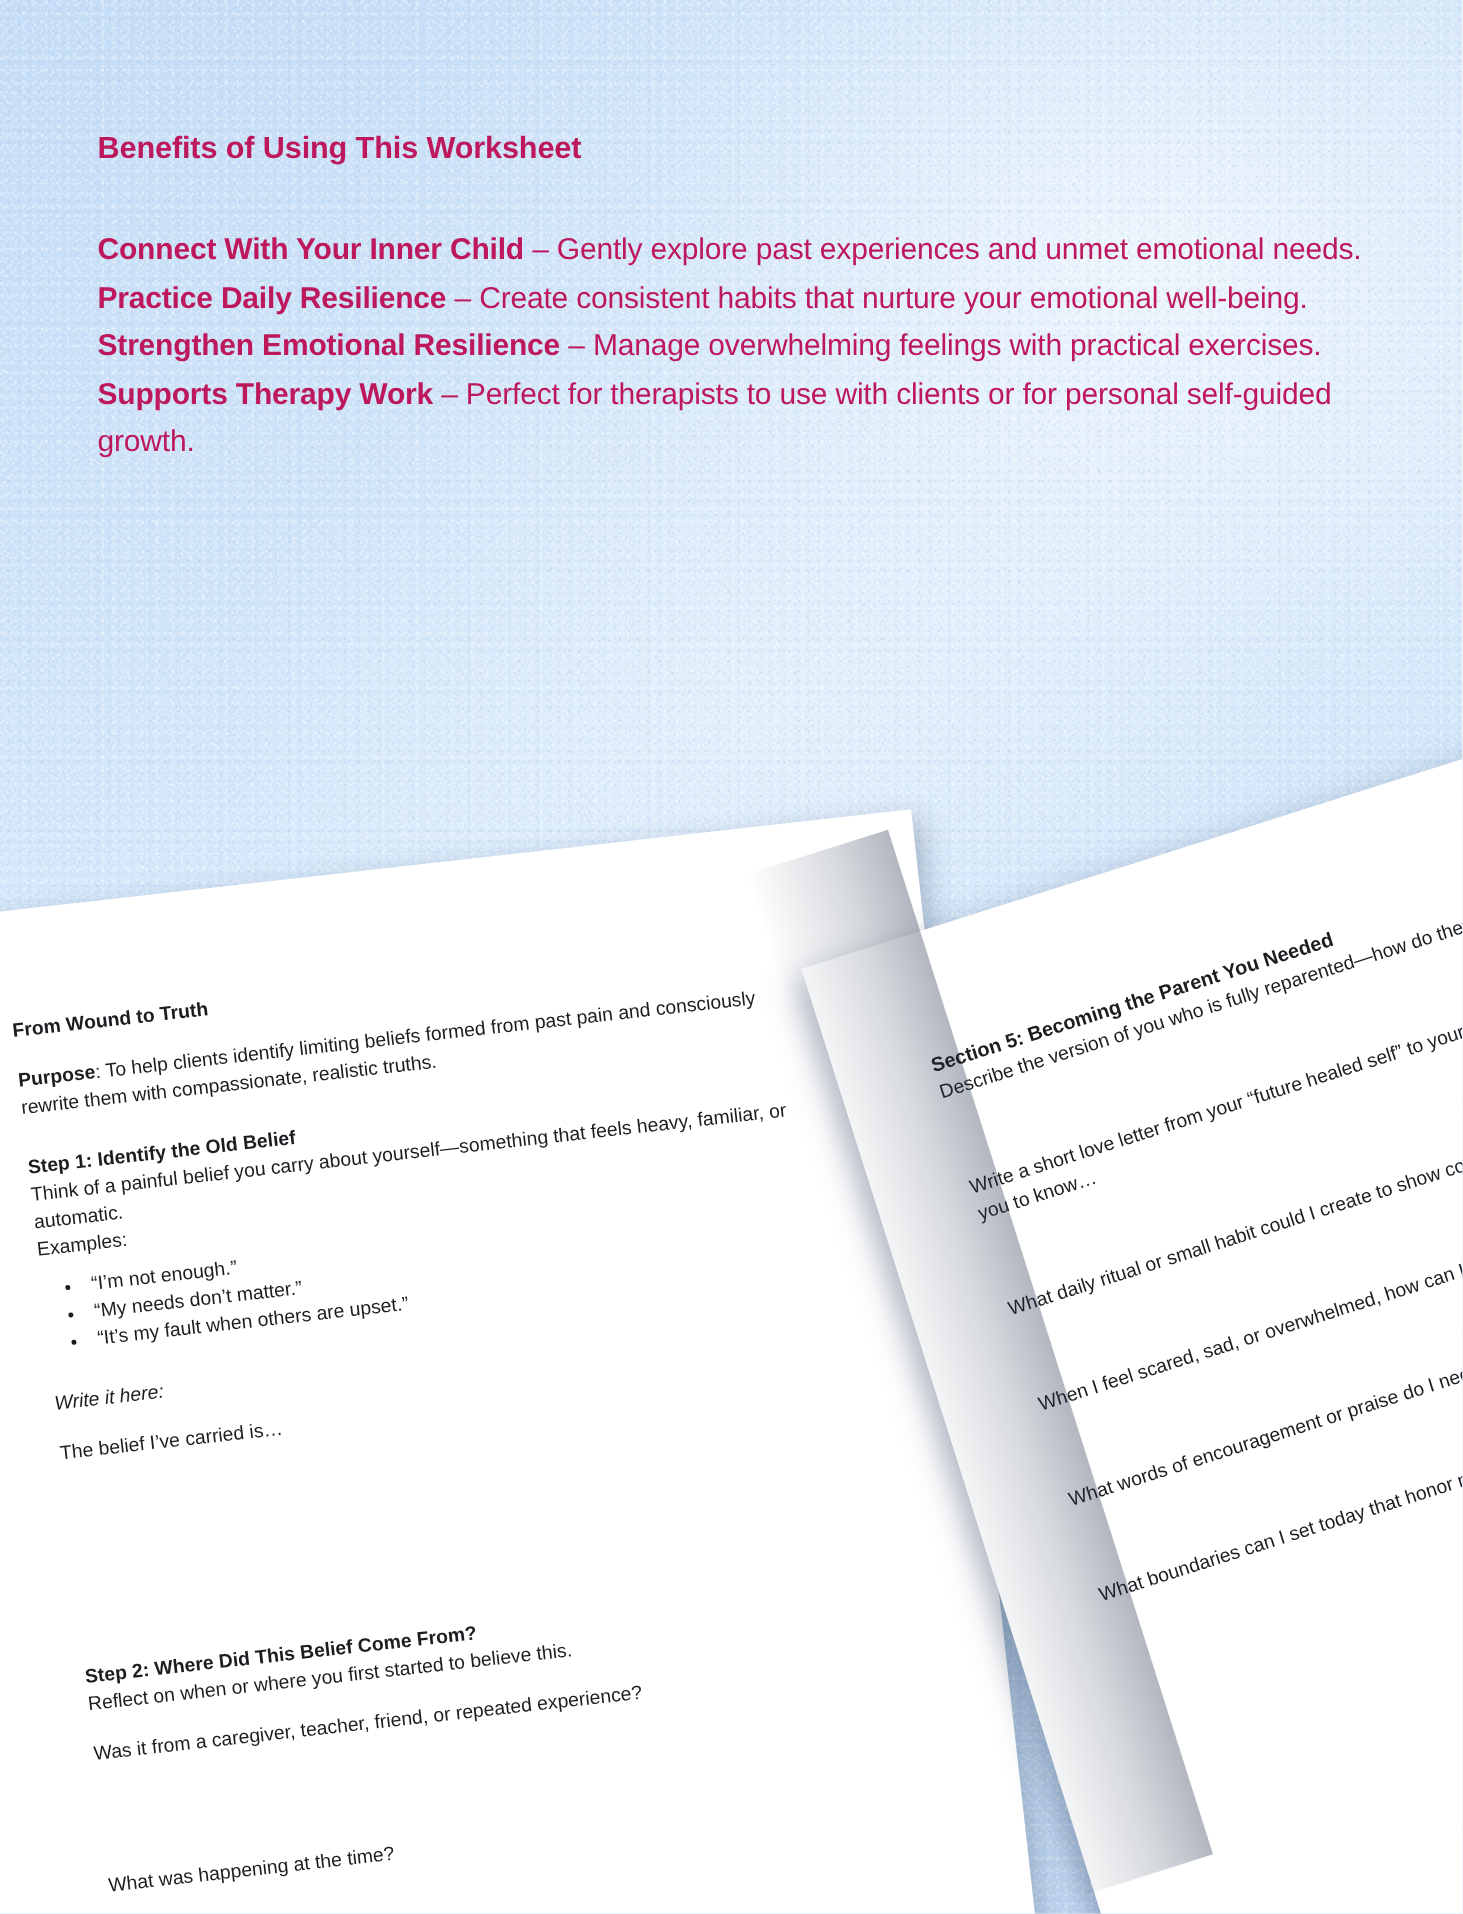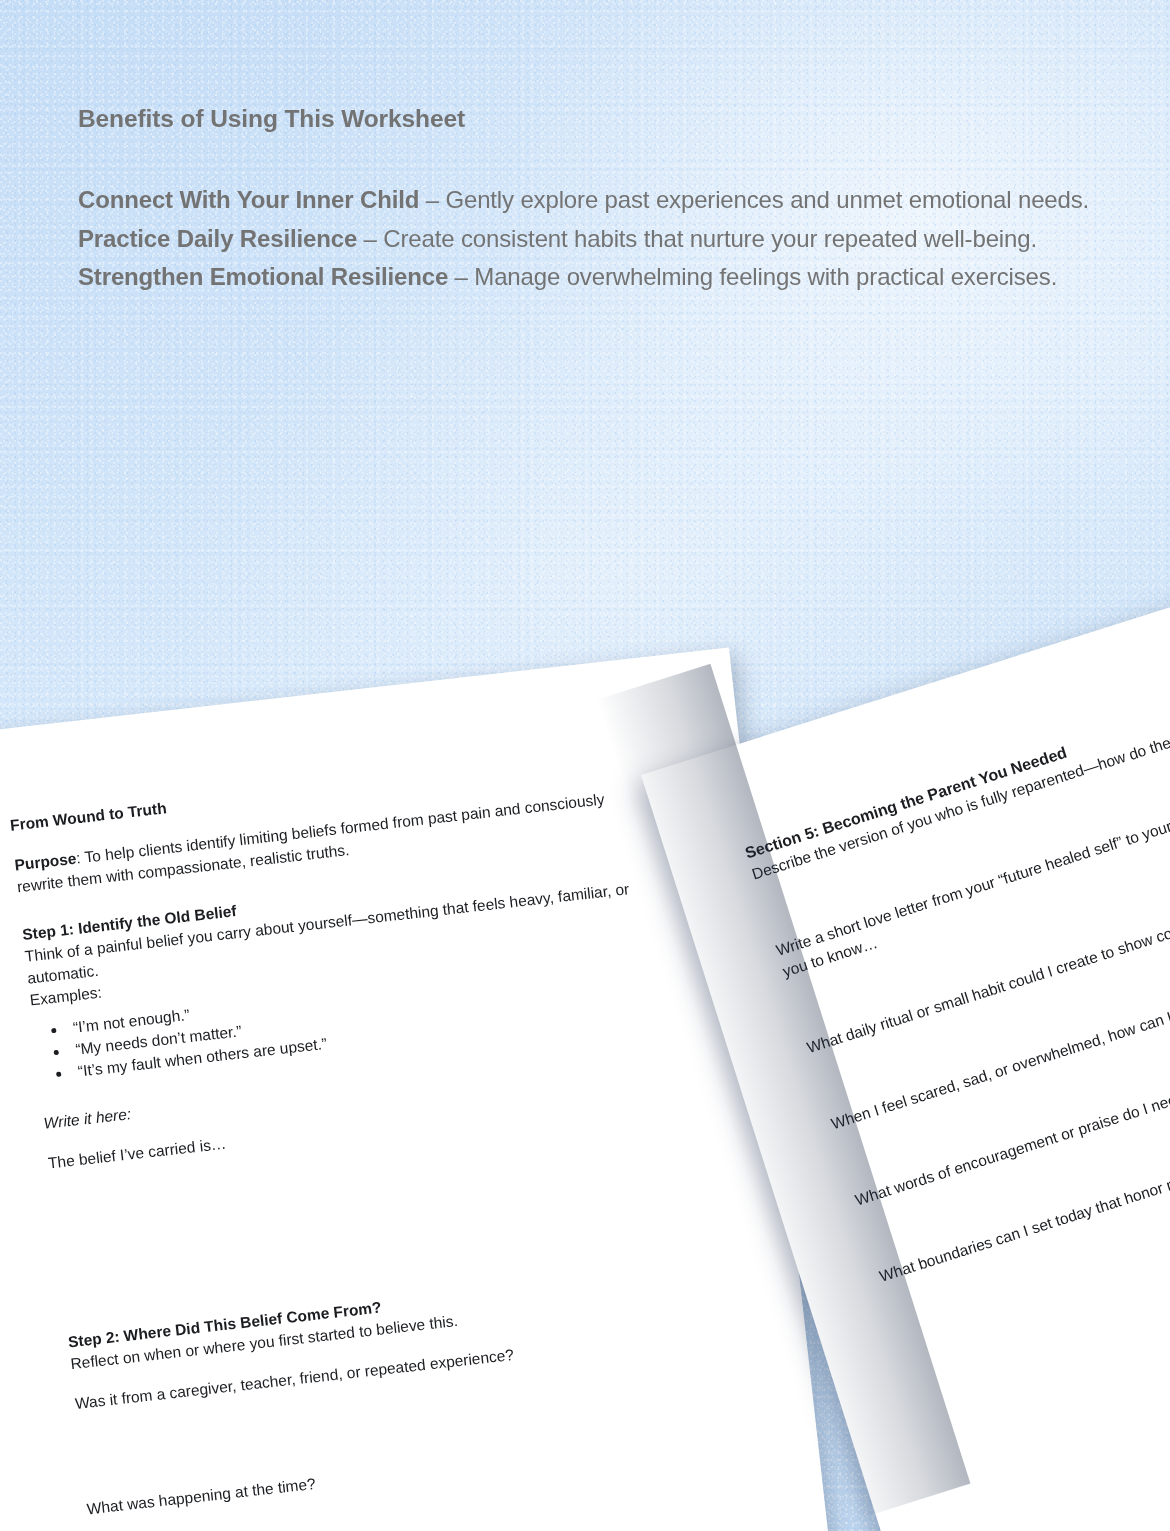--- a/index.html
+++ b/index.html
@@ -51,21 +51,21 @@
     background-size: 9px 9px, 11px 11px, 13px 13px, 7px 7px, 10px 10px,
                      12px 12px, 8px 8px, 14px 14px, 9px 9px, 11px 11px;
   }
 
   
   #benefits {
     position: absolute;
     left: 78px;
     top: 104px;
     width: 1020px;
-    color: #737373;
+    color: #be185d;
   }
   #benefits-title {
     font-size: 24.5px;
     font-weight: 700;
     letter-spacing: -0.1px;
     margin: 0 0 48px 0;
     line-height: 1.2;
   }
   .benefit-line {
     font-size: 24px;
@@ -179,24 +179,27 @@
   <div id="bg"></div>
   <div id="bgnoise"></div>
 
   <section id="benefits">
     <h1 id="benefits-title">Benefits of Using This Worksheet</h1>
 
     <p class="benefit-line">
       <span class="b">Connect With Your Inner Child</span><span> – Gently explore past experiences and unmet emotional needs.</span>
     </p>
     <p class="benefit-line">
-      <span class="b">Practice Daily Resilience</span><span> – Create consistent habits that nurture your repeated well-being.</span>
+      <span class="b">Practice Daily Resilience</span><span> – Create consistent habits that nurture your emotional well-being.</span>
     </p>
     <p class="benefit-line">
       <span class="b">Strengthen Emotional Resilience</span><span> – Manage overwhelming feelings with practical exercises.</span>
+    </p>
+    <p class="benefit-line">
+      <span class="b">Supports Therapy Work</span><span> – Perfect for therapists to use with clients or for personal self-guided growth.</span>
     </p>
   </section>
 
   <div class="paper" id="paper-left">
     <div class="doc-body" id="doc-left-body">
 
       <h3>From Wound to Truth</h3>
       <div class="gap-md"></div>
 
       <p><span class="bold">Purpose</span><span>: To help clients identify limiting beliefs formed from past pain and consciously rewrite them with compassionate, realistic truths.</span></p>

